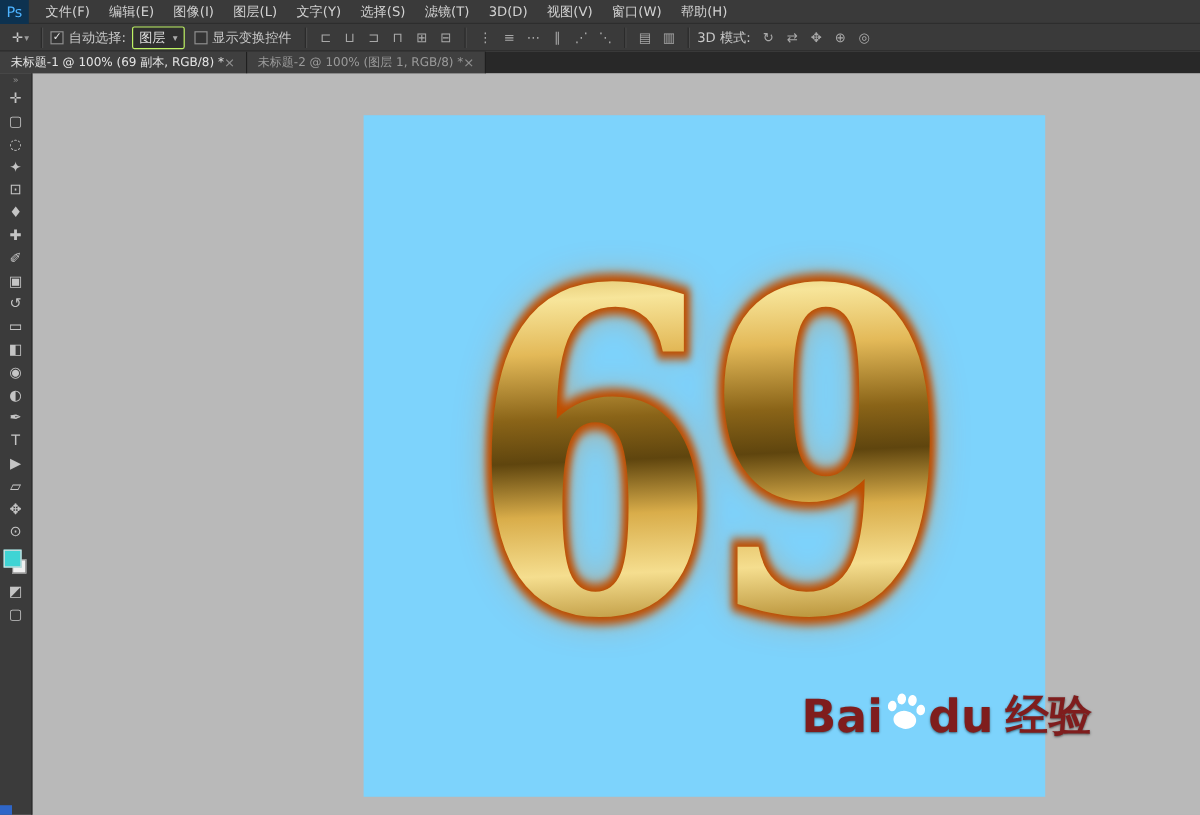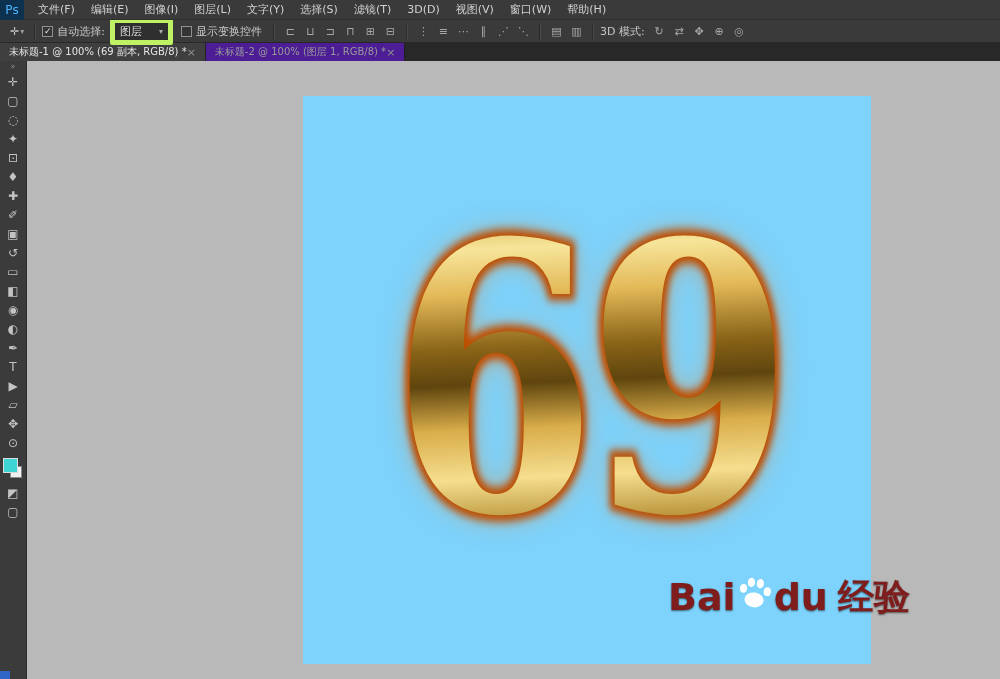--- a/index.html
+++ b/index.html
@@ -24,36 +24,36 @@
   .toolpreset { display:flex; align-items:center; color:#c8c8c8; gap:1px; padding:0 4px; }
   .toolpreset .car { font-size:8px; color:#999; }
   .sep { width:0; height:17px; border-left:1px solid #2b2b2b;
          border-right:1px solid #4b4b4b; margin:0 6px; }
   .cb { width:11px; height:11px; border:1px solid #909090; background:#343434;
         display:inline-flex; align-items:center; justify-content:center;
         margin-right:4px; }
   .cb .ckg { font-size:9px; line-height:1; color:#e6e6e6; }
   .cb.unchecked .ckg { visibility:hidden; }
   .ob-label { margin-right:5px; white-space:nowrap; }
-  .dd { background:#2f2f2f; border:5px solid #bef264; border-radius:2px;
-        padding:1px 5px; display:inline-flex; align-items:center; gap:17px;
+  .dd { background:#2f2f2f; border:1px solid #bef264; border-radius:2px;
+        padding:1px 5px; display:inline-flex; align-items:center; gap:6px;
         margin-right:8px; color:#ddd; }
   .dd .car { font-size:8px; color:#aaa; }
   .oi { width:19px; height:17px; display:inline-flex; align-items:center;
         justify-content:center; color:#a8a8a8; font-size:11px; border-radius:2px; }
   .ob-group { display:flex; align-items:center; gap:1px; }
 
   
   .tabbar { position:absolute; left:0; top:43px; width:1000px; height:18px;
             background:#282828; display:flex; align-items:flex-end; z-index:28; }
   .tab { height:18px; display:flex; align-items:center; gap:0;
          padding:0 9px; font-size:10px; border-right:1px solid #1f1f1f;
          white-space:nowrap; }
   .tab.active { background:#3f3f3f; color:#e4e4e4; }
-  .tab.inactive { background:#4c1d95; color:#9a9a9a; }
+  .tab.inactive { background:#404040; color:#9a9a9a; }
   .tab .x { font-size:11px; color:#8f8f8f; cursor:pointer; }
 
   
   .toolbar { position:absolute; left:0; top:61px; width:27px; height:618px;
              background:#3b3b3b; border-right:1px solid #2c2c2c; z-index:27;
              display:flex; flex-direction:column; align-items:center; }
   .tb-collapse { width:27px; height:11px; color:#8a8a8a; font-size:8px;
                  display:flex; align-items:center; justify-content:center; }
   .tool { width:27px; height:19px; display:flex; align-items:center;
           justify-content:center; color:#c4c4c4; font-size:12px; cursor:default; }

